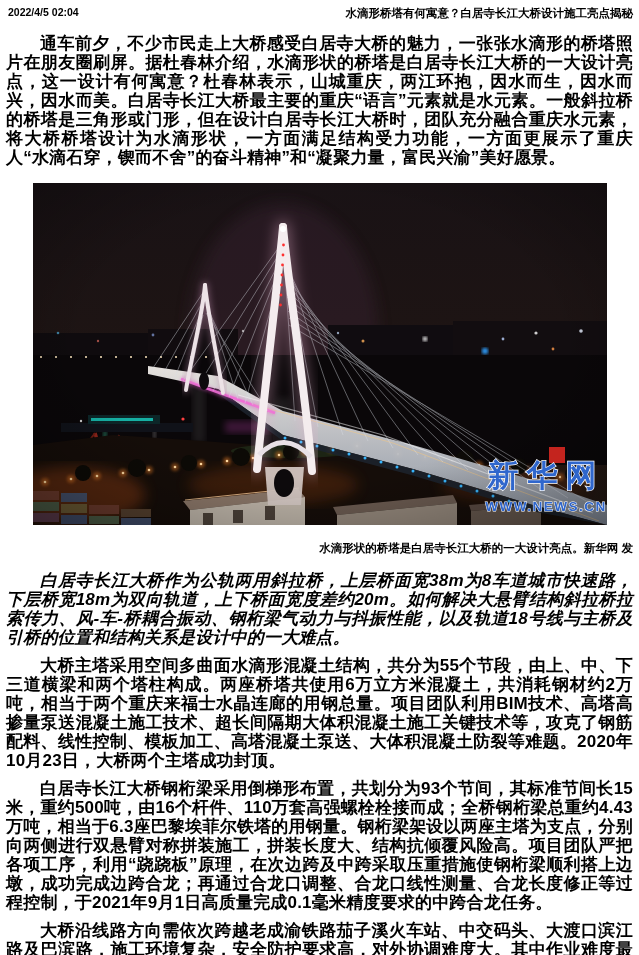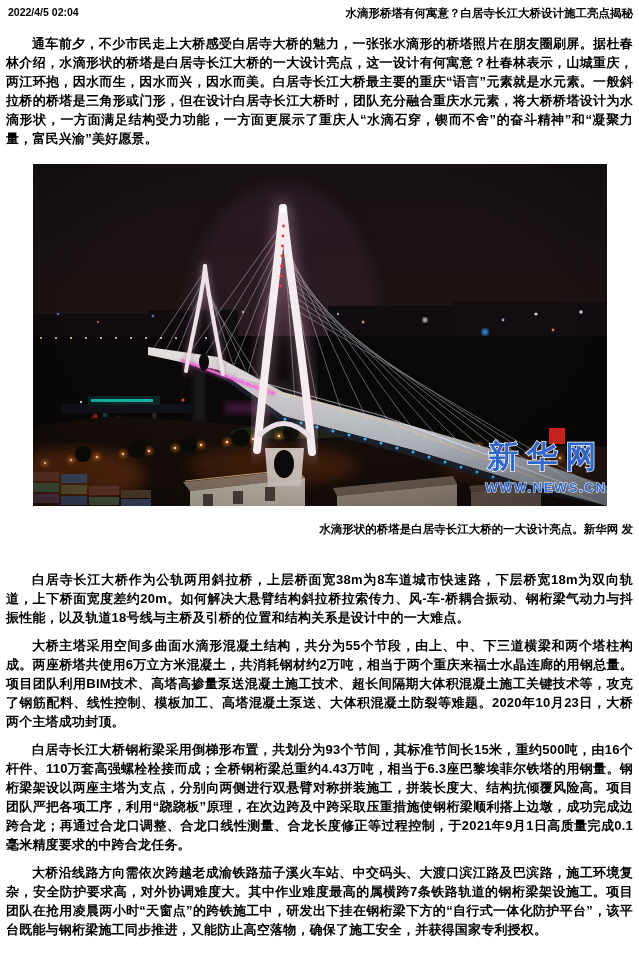--- a/index.html
+++ b/index.html
@@ -6,25 +6,25 @@
   body{
     width:639px;height:955px;background:#ffffff;overflow:hidden;
     font-family:"Liberation Sans",sans-serif;color:#000;
     -webkit-font-smoothing:none;
   }
   .page{position:relative;width:639px;height:955px;padding:4px 6px 12px 6px;box-sizing:border-box;}
   .print-header{position:relative;height:16px;margin-top:2px;}
   .ts{position:absolute;left:2px;top:0;font-size:10.5px;font-weight:700;white-space:nowrap;}
   .title{text-align:right;font-size:11.5px;font-weight:700;}
   .article p{
-    margin:9px 0 0 0;font-size:13px;font-weight:700;line-height:19px;
+    margin:9px 0 0 0;font-size:17px;font-weight:700;line-height:19px;
     text-align:justify;text-indent:2em;word-break:break-all;letter-spacing:0.2px;
   }
   .article p.first{margin-top:12px;}
-  .article p.after-caption{margin-top:33px;}
+  .article p.after-caption{margin-top:15px;font-style:italic;}
   figure{margin:16px auto 16px auto;width:574px;height:342px;display:block;background:#14b8a6;}
   figure svg{display:block;}
   .caption{margin-top:12px;text-align:right;font-size:11.5px;font-weight:700;line-height:15px;}
   .divider{margin-top:26px;display:flex;justify-content:space-between;}
   .divider span{height:2px;background:#b9b9b9;display:block;}
   .divider .s1{width:38.2%;}
   .divider .s2{width:28.4%;}
   .divider .s3{width:31.8%;}
 </style>
 </head>

